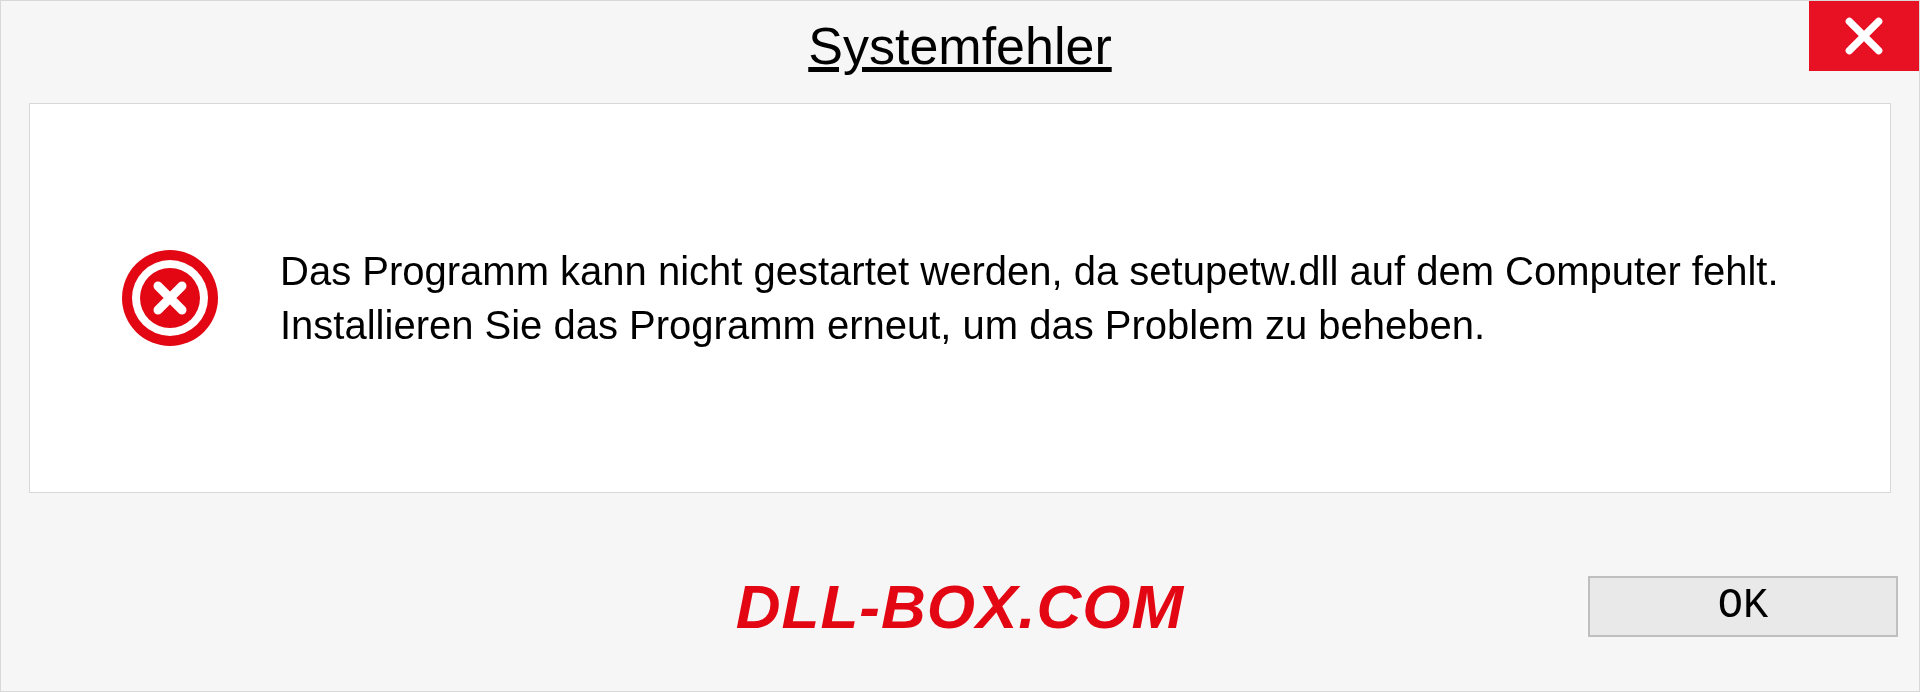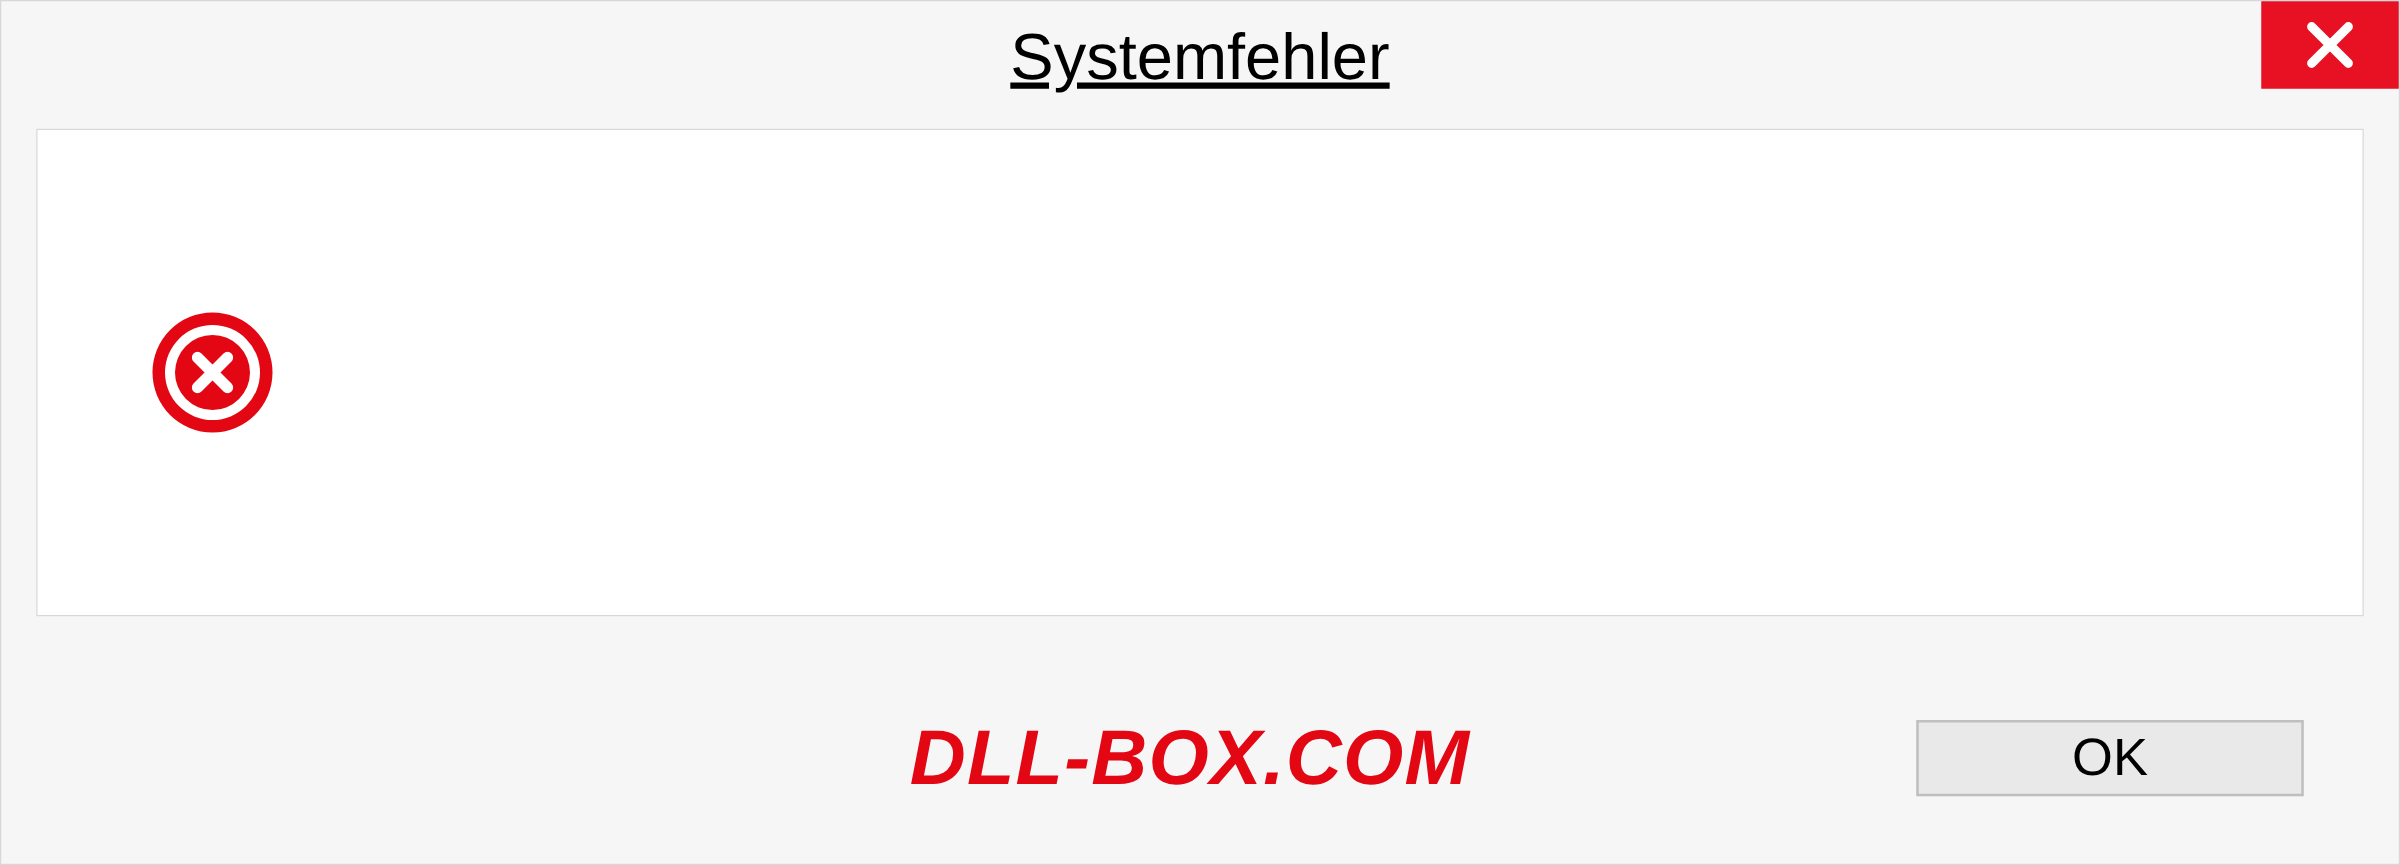--- a/index.html
+++ b/index.html
@@ -68,26 +68,26 @@
     .message {
       font-size: 40px;
       color: #000;
       line-height: 1.35;
       font-weight: 400;
     }
     .footer {
       position: absolute;
       bottom: 0;
       left: 0;
-      right: 16px;
+      right: 0;
       height: 170px;
       display: flex;
       align-items: center;
       justify-content: flex-end;
-      padding: 0 60px;
+      padding: 0 21px;
     }
     .watermark {
       position: absolute;
       left: 50%;
       transform: translateX(-50%);
       font-family: Arial, sans-serif;
       font-size: 62px;
       font-weight: 900;
       font-style: italic;
       color: #e30613;
@@ -97,21 +97,21 @@
       width: 310px;
       height: 61px;
       background: #e9e9e9;
       border: 2px solid #bfbfbf;
       font-size: 42px;
       color: #000;
       display: flex;
       align-items: center;
       justify-content: center;
       cursor: pointer;
-      font-family: Liberation Sans, sans-serif;
+      font-family: Liberation Mono, monospace;
     }
   </style>
 </head>
 <body>
 
 <div class="dialog">
   <div class="titlebar">
     <div class="title">Systemfehler</div>
     <div class="close-btn">
       <svg viewBox="0 0 24 24">
@@ -122,19 +122,20 @@
 
   <div class="content-area">
     <div class="error-icon">
       <svg viewBox="0 0 100 100">
         <circle cx="50" cy="50" r="48" fill="#e30613"></circle>
         <circle cx="50" cy="50" r="38" fill="#ffffff"></circle>
         <circle cx="50" cy="50" r="30" fill="#e30613"></circle>
         <path d="M38 38 L62 62 M62 38 L38 62" stroke="#ffffff" stroke-width="9" stroke-linecap="round" fill="none"></path>
       </svg>
     </div>
+    <div class="message">Das Programm kann nicht gestartet werden, da setupetw.dll auf dem Computer fehlt. Installieren Sie das Programm erneut, um das Problem zu beheben.</div>
   </div>
 
   <div class="footer">
     <div class="watermark">DLL-BOX.COM</div>
     <div class="ok-btn">OK</div>
   </div>
 </div>
 
 </body></html>

